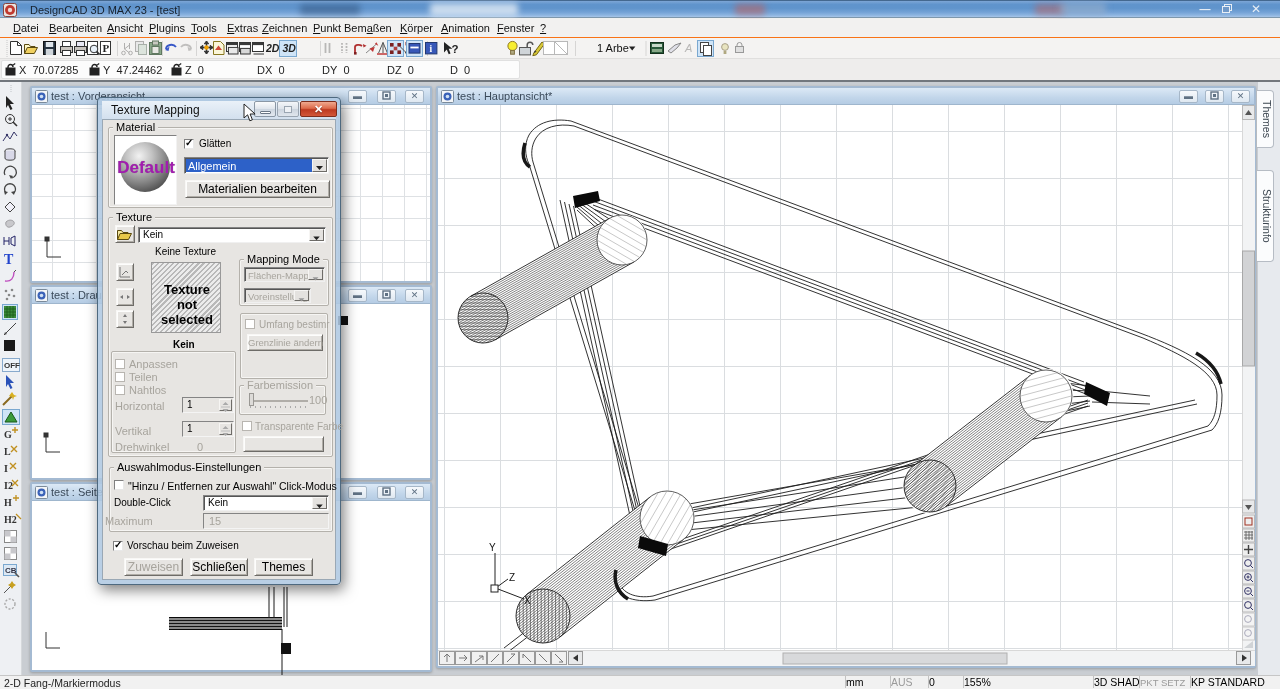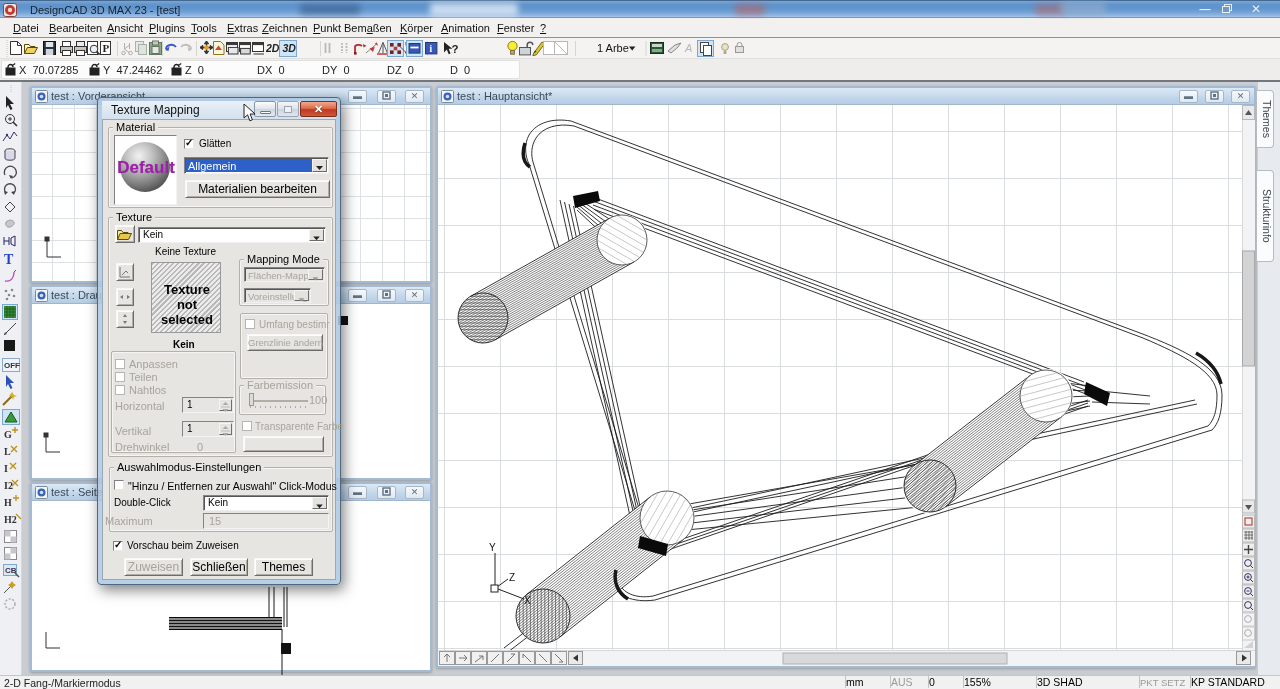--- a/index.html
+++ b/index.html
@@ -636,21 +636,21 @@
 <div class="vtab" style="top:90px;height:58px">Themes</div>
 <div class="vtab" style="top:170px;height:92px">Strukturinfo</div>
 
 <div class="abs" id="statusbar">
     <span style="position:absolute;left:4px;top:1px">2-D Fang-/Markiermodus</span>
   </div>
 <div class="seg" style="left:845px;width:44px">mm</div>
 <div class="seg" style="left:890px;width:37px;color:#9a9a9a">AUS</div>
 <div class="seg" style="left:928px;width:34px">0</div>
 <div class="seg" style="left:963px;width:72px">155%</div>
-<div class="seg" style="left:1036px;width:122px">3D SHAD</div>
+<div class="seg" style="left:1093px;width:122px">3D SHAD</div>
 <div class="seg" style="left:1139px;width:50px;color:#9a9a9a;font-size:9.5px;line-height:13px">PKT SETZ</div>
 <div class="seg" style="left:1190px;width:90px">KP STANDARD</div>
 
 <div class="abs" id="dlg">
  <div id="dlgtitle">
       <span style="position:absolute;left:9px;top:2px">Texture Mapping</span>
     </div>
  <div class="abs" style="left:156px;top:3px;width:22px;height:16px;background:linear-gradient(#fbfcfd,#dfe5ec 50%,#cdd6e0 52%,#e3e9f0);border:1px solid #8a97a5;border-radius:2px">
       <div style="position:absolute;left:5px;top:9px;width:11px;height:3px;background:#fff;border:1px solid #6a7684;border-radius:1px"></div>
     </div>

